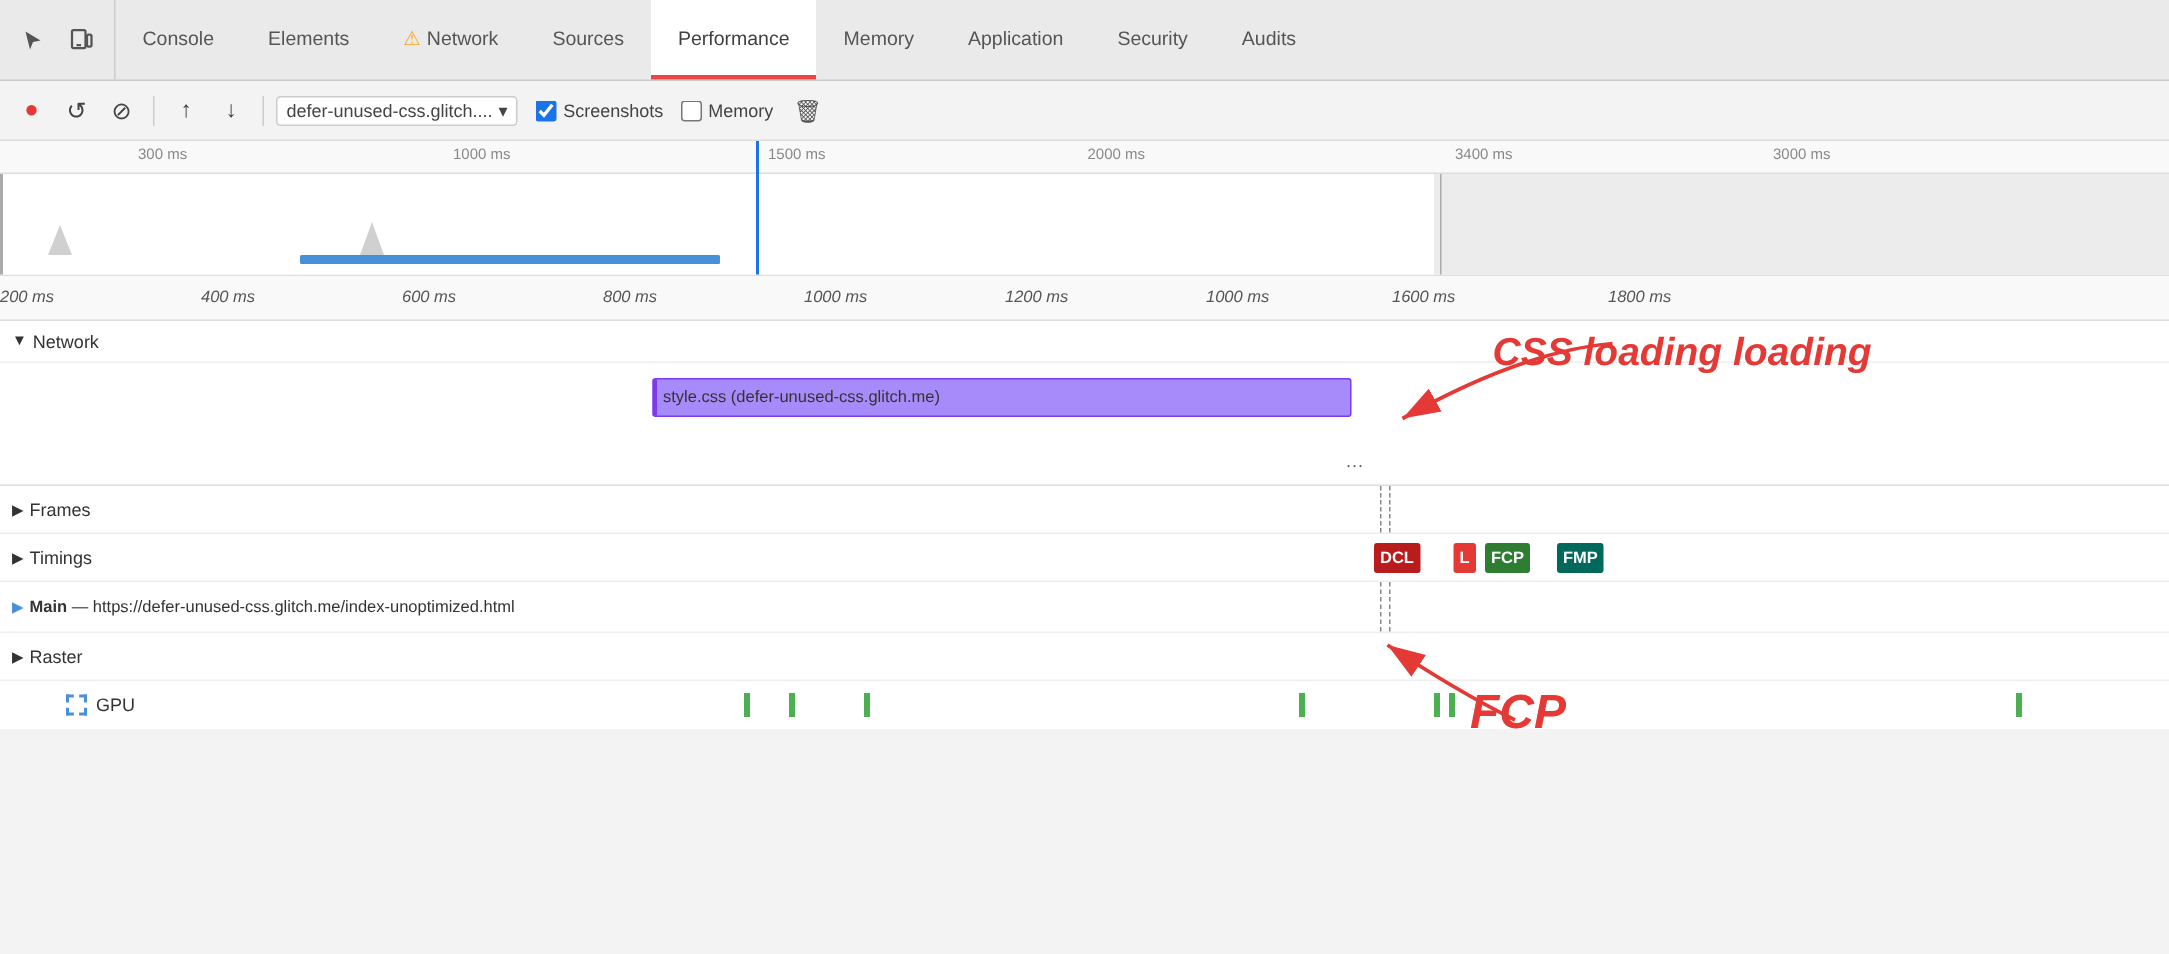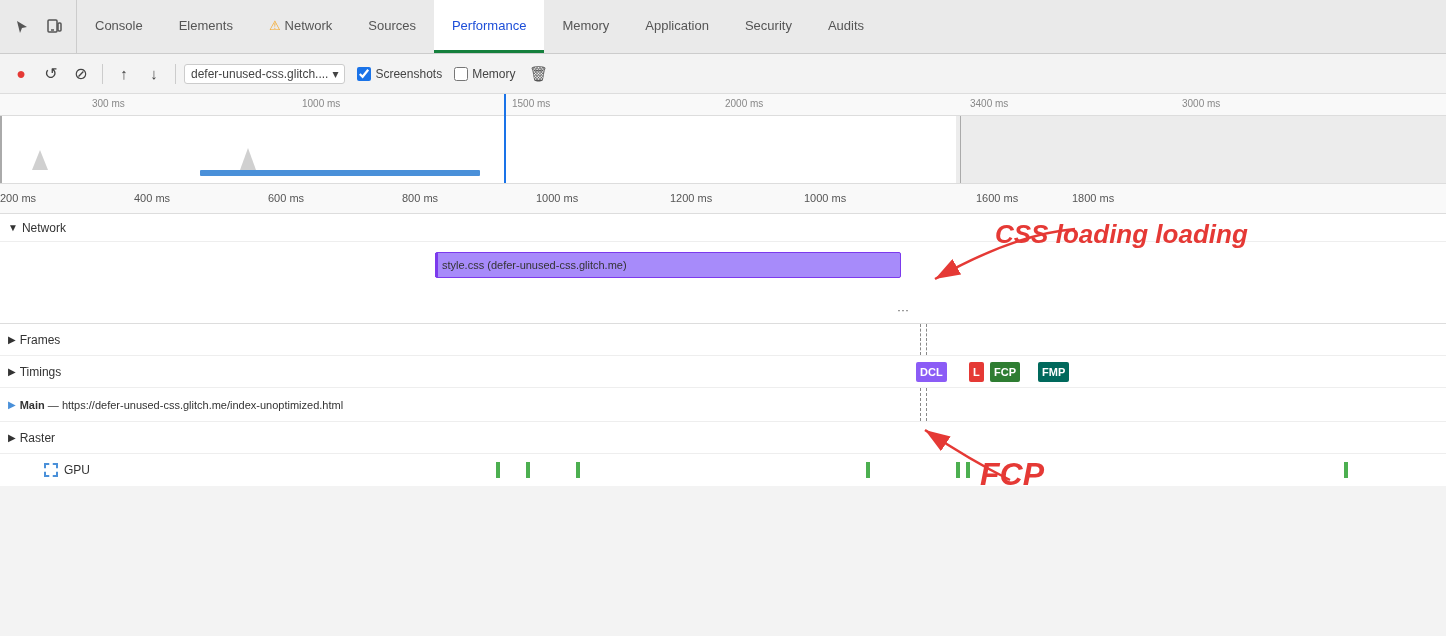--- a/index.html
+++ b/index.html
@@ -42,22 +42,22 @@
       align-items: center;
       padding: 0 18px;
       cursor: pointer;
       font-size: 13px;
       color: #555;
       border-bottom: 3px solid transparent;
       white-space: nowrap;
       height: 100%;
     }
     .tab-item.active {
-      color: #1d4ed8;
-      border-bottom: 3px solid #15803d;
+      color: #404040;
+      border-bottom: 3px solid #ef4444;
       background: #fff;
     }
     .tab-item .warning-icon {
       color: #f5a623;
       margin-right: 4px;
     }
 
     
     .toolbar {
       display: flex;
@@ -313,21 +313,21 @@
       top: 6px;
       height: 20px;
       display: flex;
       align-items: center;
       padding: 0 4px;
       font-size: 11px;
       font-weight: 600;
       color: #fff;
       border-radius: 2px;
     }
-    .badge-dcl { background: #8b5cf6; left: 516px; }
+    .badge-dcl { background: #b91c1c; left: 516px; }
     .badge-l { background: #e53935; left: 569px; }
     .badge-fcp { background: #2e7d32; left: 590px; }
     .badge-fmp { background: #00695c; left: 638px; }
 
     
     .main-row-label {
       font-size: 11px;
       overflow: hidden;
       text-overflow: ellipsis;
       white-space: nowrap;
@@ -485,29 +485,29 @@
     <div class="minimap-blue-bar"></div>
 
     <div class="vertical-blue-line-top"></div>
 
     <div class="vertical-grey-line-top"></div>
 
     <div style="position:absolute; left:0; top:0; width:2px; height:100%; background:#aaa;"></div>
   </div>
 </div>
 
-<div class="timeline-ruler" style="padding-left: 0; position: relative;">
+<div class="timeline-ruler" style="padding-left: 0; position: relative; font-style: italic;">
   <span class="ruler-label" style="left:0px;">200 ms</span>
   <span class="ruler-label" style="left:134px;">400 ms</span>
   <span class="ruler-label" style="left:268px;">600 ms</span>
   <span class="ruler-label" style="left:402px;">800 ms</span>
   <span class="ruler-label" style="left:536px;">1000 ms</span>
   <span class="ruler-label" style="left:670px;">1200 ms</span>
   <span class="ruler-label" style="left:804px;">1000 ms</span>
-  <span class="ruler-label" style="left:976px;">1600 ms</span>
+  <span class="ruler-label" style="left:928px;">1600 ms</span>
   <span class="ruler-label" style="left:1072px;">1800 ms</span>
 </div>
 
 <div class="section-network" style="position:relative; overflow:visible;">
   <div class="section-header">
     <span class="arrow">▼</span>
     <span>Network</span>
   </div>
 
   <div class="css-resource-bar">

